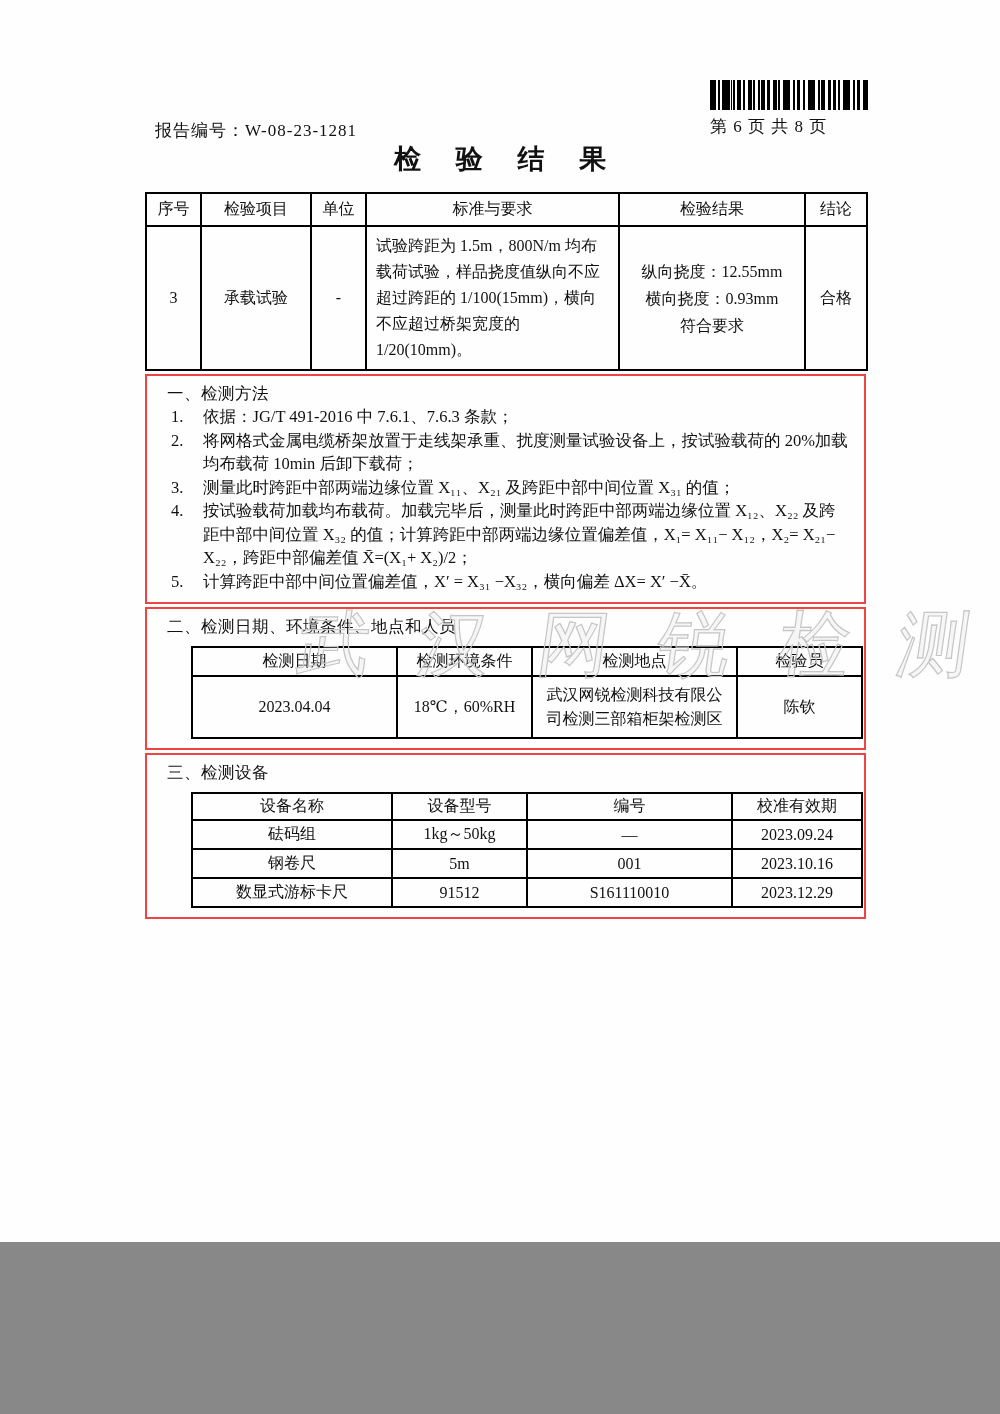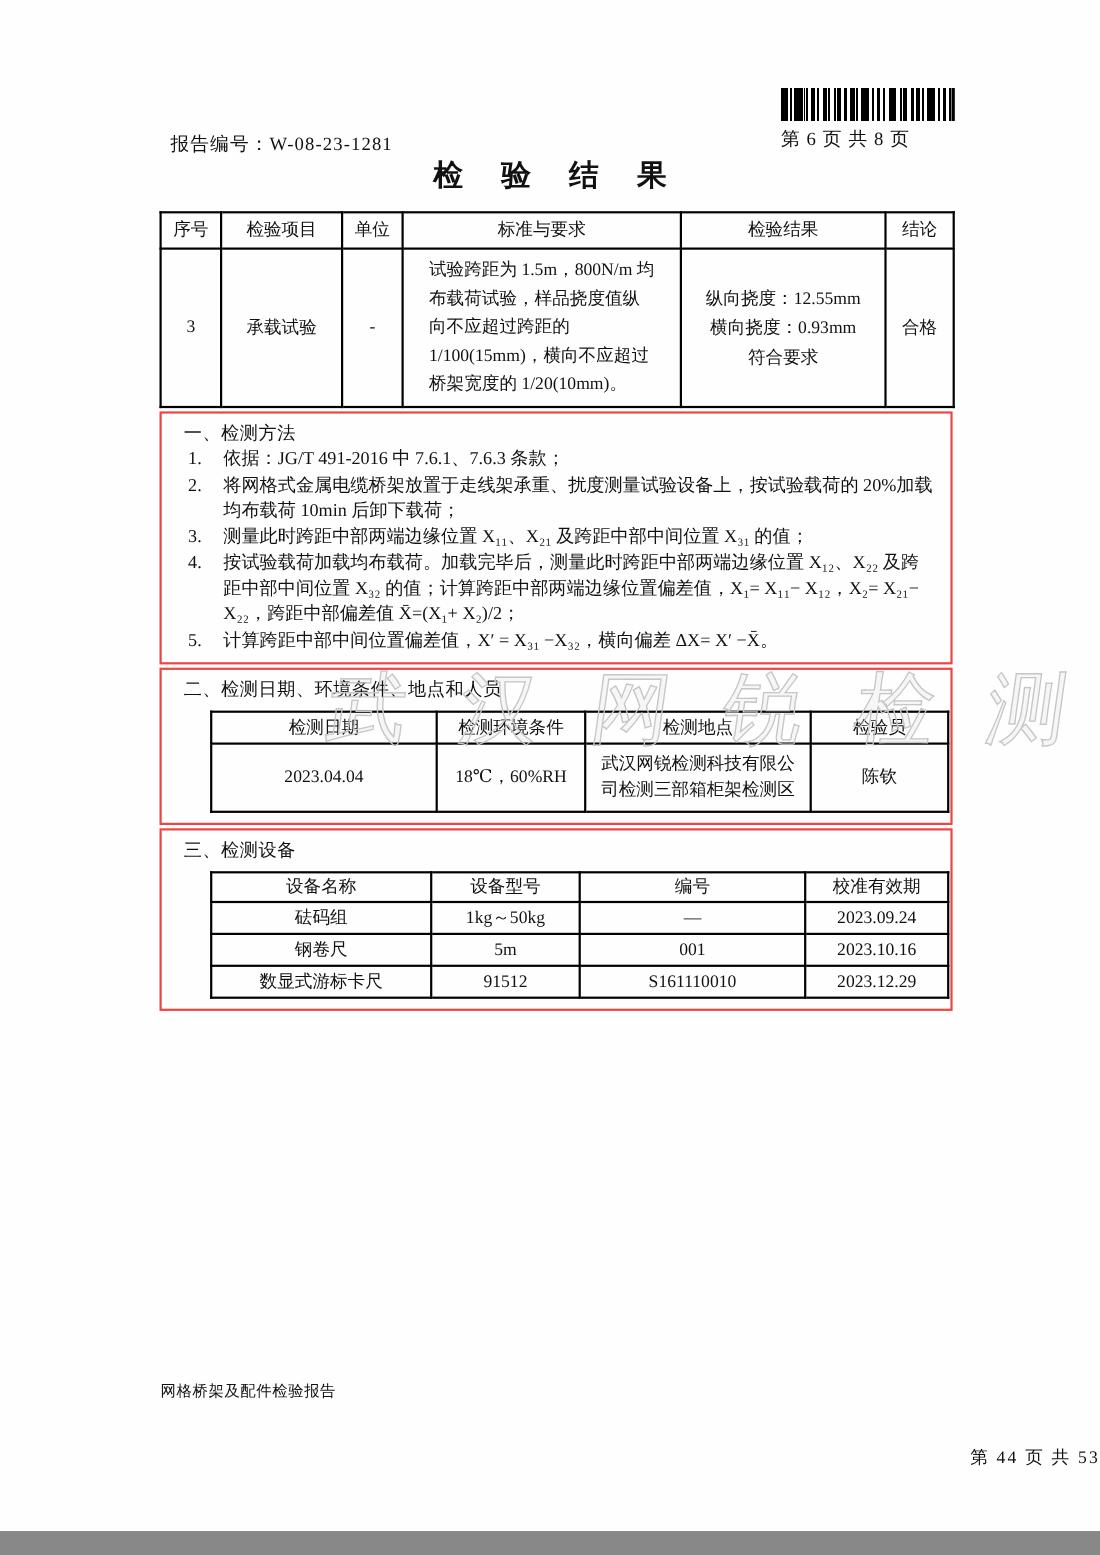--- a/index.html
+++ b/index.html
@@ -1,19 +1,19 @@
 <!DOCTYPE html>
 <html><head>
 <meta charset="utf-8">
 <style>
   * { margin: 0; padding: 0; box-sizing: border-box; }
   html, body { background: #888; }
   .page {
     position: relative;
-    width: 1000px; height: 1392px;
+    width: 1000px; height: 1242px;
     margin: 0 auto;
     background: #fefefe;
     font-family: "Liberation Serif", "DejaVu Serif", serif;
     color: #111;
     overflow: hidden;
   }
   
   .report-no {
     position: absolute; left: 155px; top: 119px;
     font-size: 17px; letter-spacing: 1px;
@@ -43,21 +43,21 @@
 
   .t1 { width: 721px; }
   .t1 .c-seq  { width: 55px; }
   .t1 .c-item { width: 110px; }
   .t1 .c-unit { width: 55px; }
   .t1 .c-std  { width: 253px; }
   .t1 .c-res  { width: 186px; }
   .t1 .c-con  { width: 62px; }
   .t1 thead th { height: 33px; }
   .t1 .data-row td { height: 111px; }
-  .t1 .std-cell { text-align: left; padding: 6px 23px; line-height: 26px; }
+  .t1 .std-cell { text-align: left; padding: 6px 9px; line-height: 26px; }
   .t1 .res-cell div { line-height: 27px; }
 
   .sec-box {
     border: 2px solid #ef4444; margin-top: 3px;
     padding: 6px 12px 9px 20px; font-size: 16.5px;
   }
   .sec-heading { line-height: 23px; letter-spacing: 0.5px; }
   .m-item { display: flex; line-height: 23.5px; }
   .m-num  { width: 36px; flex: 0 0 36px; padding-left: 4px; }
   .m-text { flex: 1; }

